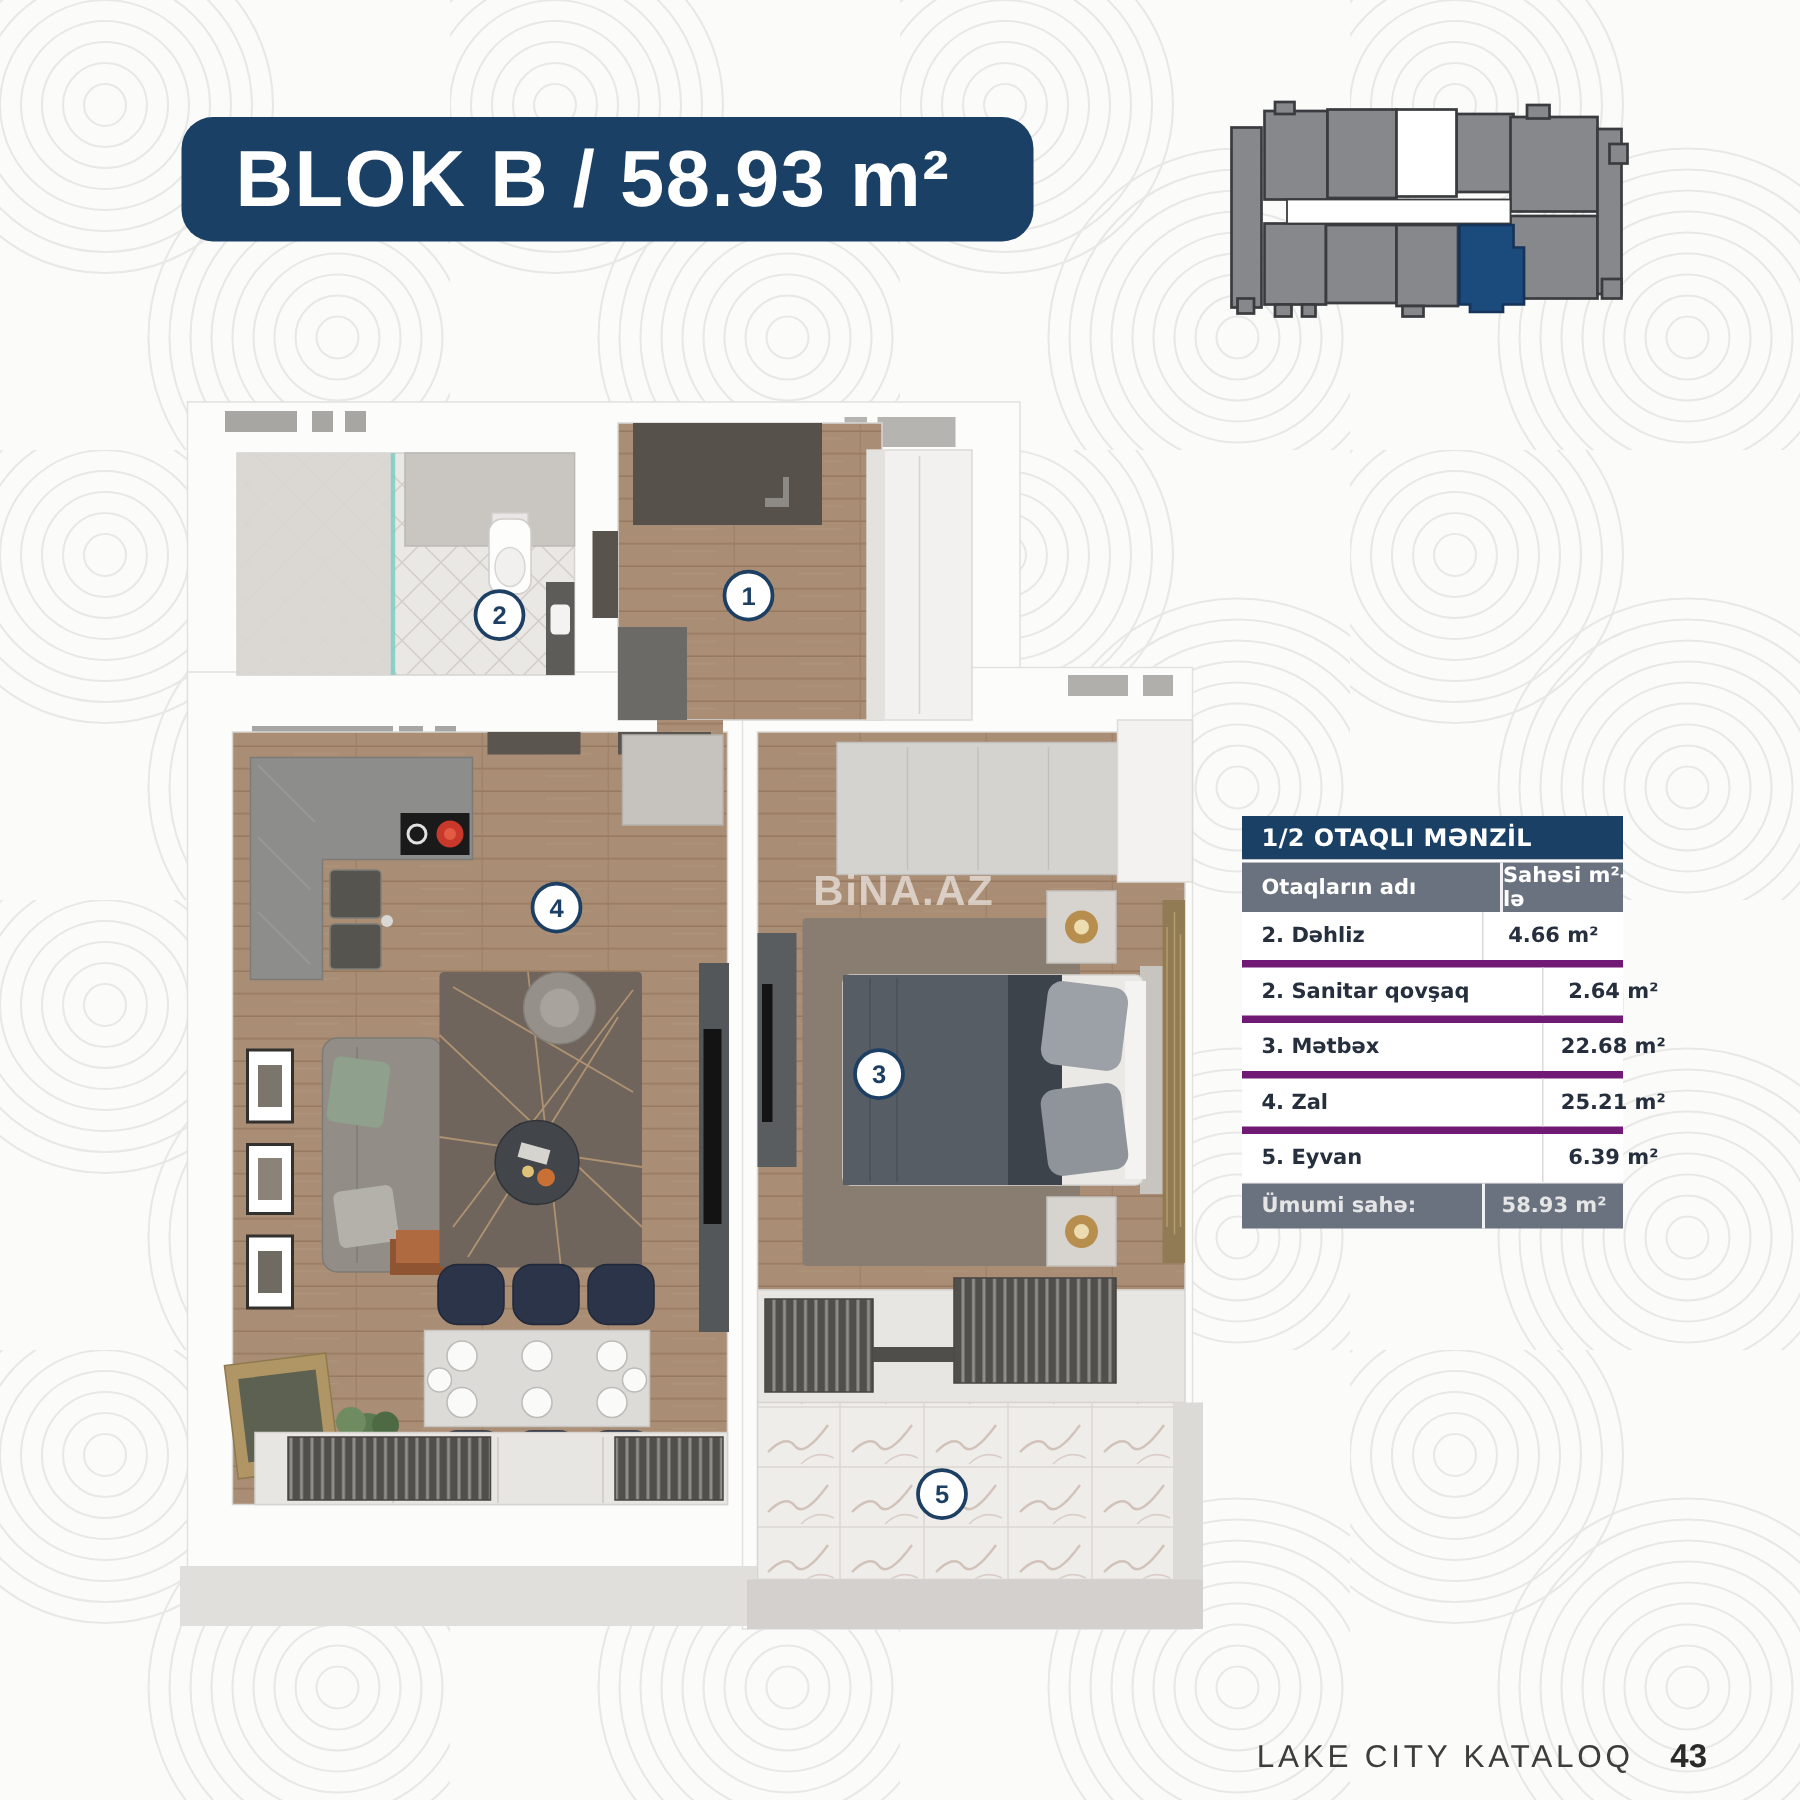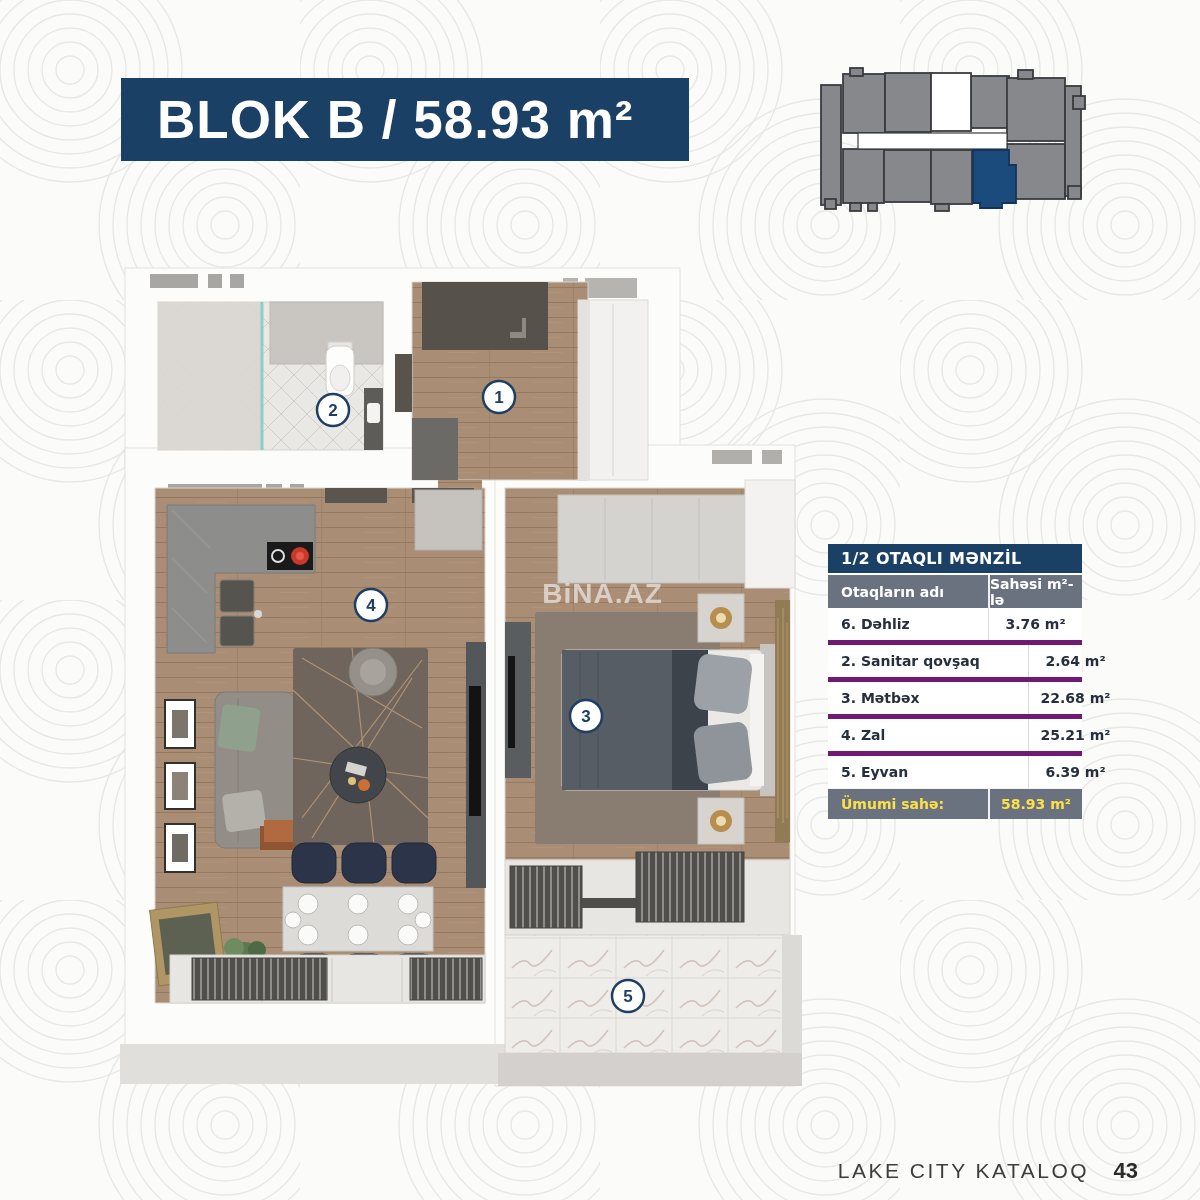--- a/index.html
+++ b/index.html
@@ -2,45 +2,45 @@
 <html><head>
 <meta charset="utf-8">
 <style>
   html,body{margin:0;padding:0;}
   .page{position:relative;width:1200px;height:1200px;background:#fbfbfa;overflow:hidden;
         font-family:"Liberation Sans",sans-serif;}
   .bg-pattern{position:absolute;left:0;top:0;}
 
   
   .banner{position:absolute;left:121px;top:78px;width:568px;height:83px;background:#1b4065;
-          display:flex;align-items:center;padding-left:36px;box-sizing:border-box;}
+          display:flex;align-items:center;padding-left:36px;box-sizing:border-box;border-radius:21px;}
   .banner span{color:#ffffff;font-weight:bold;font-size:53px;letter-spacing:1px;}
 
   
   .building-diagram{position:absolute;left:818px;top:56px;}
   .floor-plan{position:absolute;left:112px;top:258px;}
 
   
   .watermark{position:absolute;left:505px;top:578px;width:195px;text-align:center;
              font-size:28px;font-weight:bold;letter-spacing:1px;color:rgba(255,255,255,0.58);}
 
   
   .area-table{position:absolute;left:828px;top:505px;width:254px;
               font-family:"DejaVu Sans","Liberation Sans",sans-serif;margin-top:39px;}
   .t-title{height:29px;background:#1b4065;color:#fff;font-weight:bold;font-size:16px;
            display:flex;align-items:center;padding-left:13px;letter-spacing:.3px;}
   .t-grid{display:grid;grid-template-columns:160px 94px;align-items:stretch;}
-  .t-head{background:#6a727f;height:33px;color:#fff;border-top:2px solid #fff;font-size:14px;font-weight:600;}
+  .t-head{background:#6a727f;height:33px;color:#fff;border-top:2px solid #fff;font-size:14px;font-weight:600;gap:12px;}
   .t-head .c-name{display:flex;align-items:center;padding-left:13px;}
   .t-head .c-area{display:flex;align-items:center;justify-content:center;border-left:2px solid rgba(255,255,255,.9);}
   .t-row{background:#ffffff;height:32px;color:#262f3d;font-size:14px;font-weight:600;}
   .t-row + .t-row{border-top:5px solid #701a75;gap:40px;}
   .t-row .c-name{display:flex;align-items:center;padding-left:13px;}
   .t-row .c-area{display:flex;align-items:center;justify-content:center;border-left:1px solid #dcdad8;}
-  .t-total{background:#6a727f;height:30px;color:#fde047;font-size:14px;font-weight:600;border-top:1px solid #f2f2f2;}
+  .t-total{background:#6a727f;height:30px;color:#e5e5e5;font-size:14px;font-weight:600;border-top:1px solid #f2f2f2;}
   .t-total .c-name{display:flex;align-items:center;padding-left:13px;}
   .t-total .c-area{display:flex;align-items:center;justify-content:center;border-left:2px solid rgba(255,255,255,.9);}
 
   
   .footer{position:absolute;top:1122px;right:62px;font-size:21px;color:#3d3d3d;letter-spacing:2.5px;margin-top:36px;}
   .footer .pagenum{font-weight:bold;color:#2b2b2b;letter-spacing:0;margin-left:16px;font-size:22px;}
 
   svg text.badge-num{font-family:"Liberation Sans",sans-serif;font-size:17px;font-weight:bold;fill:#1d3f63;}
 </style>
 </head>
@@ -351,22 +351,22 @@
   <div class="watermark">BiNA.AZ</div>
 
   <div class="area-table">
     <div class="t-title">1/2 OTAQLI MƏNZİL</div>
     <div class="t-head t-grid">
       <div class="c-name">Otaqların adı</div>
       <div class="c-area">Sahəsi m²-lə</div>
     </div>
     <div>
   <div class="t-row t-grid">
-    <div class="c-name">6. Dəhliz</div>
-    <div class="c-area">3.76 m²</div>
+    <div class="c-name">2. Dəhliz</div>
+    <div class="c-area">4.66 m²</div>
   </div>
 
   <div class="t-row t-grid">
     <div class="c-name">2. Sanitar qovşaq</div>
     <div class="c-area">2.64 m²</div>
   </div>
 
   <div class="t-row t-grid">
     <div class="c-name">3. Mətbəx</div>
     <div class="c-area">22.68 m²</div>

